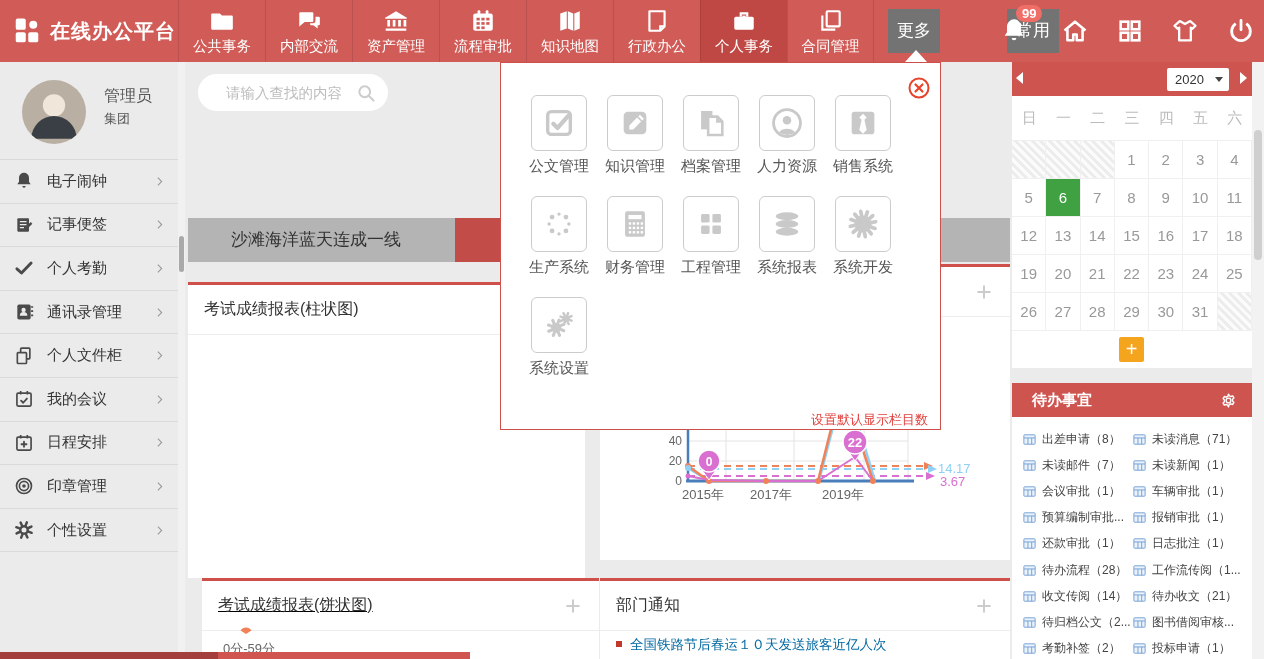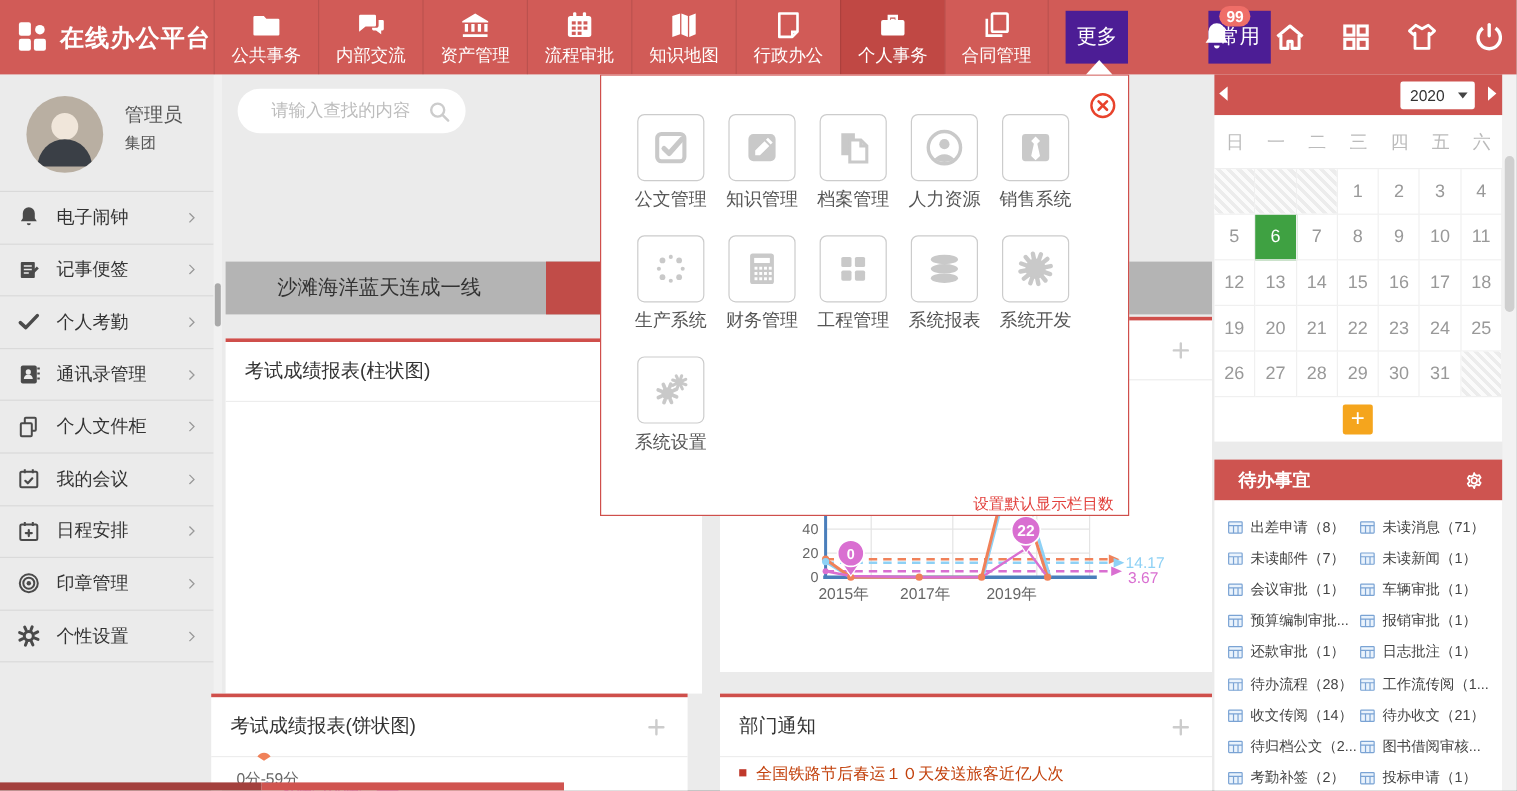--- a/index.html
+++ b/index.html
@@ -14,21 +14,21 @@
   .logo{position:absolute;left:0;top:0;width:178px;height:62px;display:flex;align-items:center;padding-left:12px;}
   .logo .lg-ic{width:30px;height:30px;color:#fff;}
   .logo .lg-tx{color:#fff;font-size:20px;font-weight:bold;margin-left:8px;letter-spacing:1px;}
   .tabs{position:absolute;left:178px;top:0;height:62px;display:flex;}
   .tab{width:87px;height:62px;display:flex;flex-direction:column;align-items:center;cursor:pointer;
        border-left:1px solid rgba(0,0,0,.10);}
   .tab:last-child{border-right:1px solid rgba(0,0,0,.10);}
   .tab.active{background:#c04844;}
   .tab .t-ic{width:26px;height:26px;color:#fff;margin-top:8px;}
   .tab .t-lb{color:#fff;font-size:14.5px;margin-top:3px;white-space:nowrap;}
-  .navbox{position:absolute;top:9px;width:52px;height:44px;background:#4c1d95;color:#fff;
+  .navbox{position:absolute;top:9px;width:52px;height:44px;background:#737373;color:#fff;
           font-size:17px;text-align:center;line-height:44px;cursor:pointer;}
   .tripointer{position:absolute;left:905px;top:50px;width:0;height:0;z-index:60;
           border-left:11px solid transparent;border-right:11px solid transparent;border-bottom:12px solid #fff;}
   .nav-ic{position:absolute;top:17px;width:28px;height:28px;color:#fff;cursor:pointer;}
   .badge{position:absolute;left:1016px;top:5px;background:#ef6e68;color:#fff;font-size:13px;font-weight:bold;
          padding:1px 6px;border-radius:10px;z-index:11;}
 
   
   .sidebar{position:absolute;left:0;top:62px;width:178px;height:597px;background:#ebebeb;}
   .avatar{position:absolute;left:22px;top:18px;width:64px;height:64px;border-radius:50%;overflow:hidden;background:#b9afa2;}
@@ -49,32 +49,32 @@
               font-family:inherit;}
   .searchpill input::placeholder{color:#bdbdbd;}
   .searchpill .sp-ic{width:20px;height:20px;color:#ccc;flex-shrink:0;cursor:pointer;}
   .banner{position:absolute;left:188px;top:218px;width:822px;height:44px;background:#b4b4b4;}
   .banner .b-tx{position:absolute;left:0;top:0;width:256px;text-align:center;line-height:44px;font-size:17px;color:#333;}
   .banner .b-red{position:absolute;left:267px;top:0;width:290px;height:44px;background:#c14c48;}
 
   .panel{position:absolute;background:#fff;border-top:3px solid #cf4f4b;}
   #p-bar{left:188px;top:282px;width:397px;height:296px;}
   #p-line{left:600px;top:264px;width:410px;height:296px;}
-  #p-pie{left:176px;top:578px;width:397px;height:81px;}
+  #p-pie{left:202px;top:578px;width:397px;height:81px;text-decoration:underline;}
   #p-notice{left:600px;top:578px;width:410px;height:81px;}
   .phead{height:50px;border-bottom:1px solid #ededed;display:flex;align-items:center;padding:0 16px;}
   .ptitle{font-size:16px;color:#333;}
   .pplus{width:20px;height:20px;color:#ccc;margin-left:auto;cursor:pointer;}
   .linechart{position:absolute;left:56px;top:110px;}
   .leg-row{position:absolute;display:flex;align-items:center;flex-direction:column;}
   .leg-ic{width:22px;height:15px;}
   .leg-tx{font-size:13px;color:#666;margin-left:7px;}
   .leg-dash{position:absolute;width:18px;height:3px;background:#d96fd1;}
   .notice-dot{position:absolute;width:6px;height:6px;background:#c0392b;}
-  .notice-tx{position:absolute;font-size:13.5px;color:#c2410c;}
+  .notice-tx{position:absolute;font-size:13.5px;color:#0369a1;}
 
   
   .calhead{position:absolute;left:1012px;top:62px;width:240px;height:34px;background:#ce5450;}
   .cal-arrow{position:absolute;width:0;height:0;cursor:pointer;}
   .cal-sel{position:absolute;top:68px;height:23px;background:#fff;border-radius:2px;font-size:13px;color:#333;
            line-height:23px;padding-left:8px;cursor:pointer;}
   .cal-caret{position:absolute;right:6px;top:9px;width:0;height:0;border-left:4px solid transparent;
            border-right:4px solid transparent;border-top:5px solid #444;}
   .calbody{position:absolute;left:1012px;top:96px;width:240px;height:235px;background:#fff;}
   .weekrow{display:flex;height:45px;border-bottom:1px solid #efefef;}

